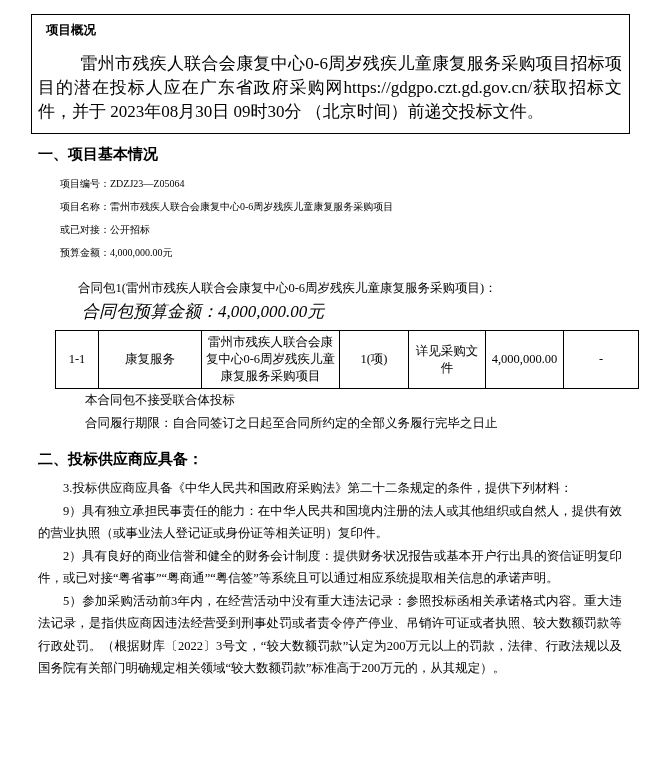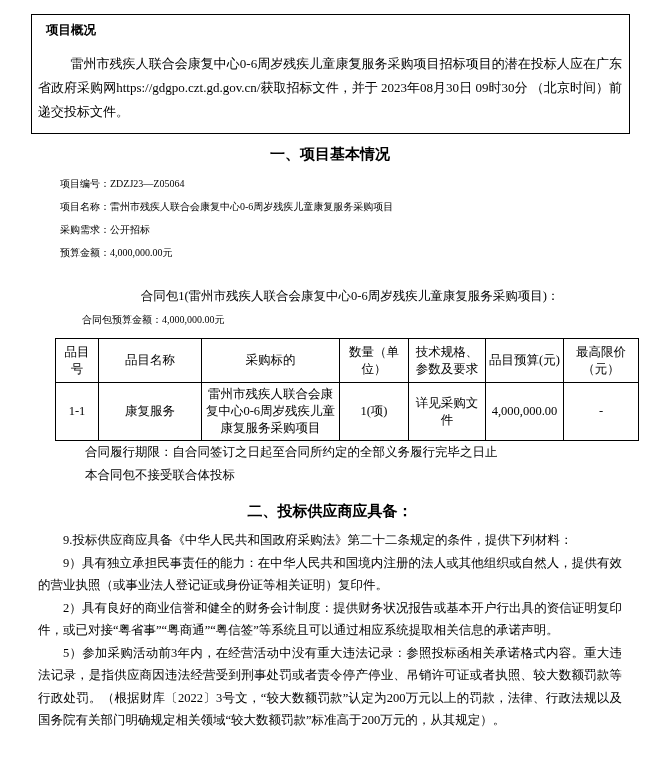--- a/index.html
+++ b/index.html
@@ -22,42 +22,41 @@
     margin: 0 31px;
     border: 1px solid #000000;
     padding: 5px 7px 9px 6px;
   }
   .box-title {
     font-size: 12.5px;
     font-weight: bold;
     margin: 2px 0 3px 8px;
   }
   .box-body {
-    font-size: 13px;
+    font-size: 17px;
     line-height: 24px;
     text-indent: 2.5em;
     text-align: justify;
     margin-top: 13px;
   }
   
   .content { margin: 0 39px 0 38px; }
   .section-heading {
     font-size: 15px;
     font-weight: bold;
     margin: 11px 0 8px 0;
-    text-align: center;
   }
   .section-heading.second { margin-top: 15px; }
   .field {
     font-size: 10px;
     line-height: 23px;
     padding-left: 22px;
   }
-  .cp-line1 { font-size: 12.5px; line-height: 23px; padding-left: 40px; margin-top: 21px; text-align: center; }
-  .cp-line2 { font-size: 10px; line-height: 23px; padding-left: 44px; }
+  .cp-line1 { font-size: 12.5px; line-height: 23px; padding-left: 40px; margin-top: 13px; }
+  .cp-line2 { font-size: 17px; line-height: 23px; padding-left: 44px; font-style: italic; }
   
   table.items {
     border-collapse: collapse;
     margin: 7px 0 0 17px;
     width: 583px;
     table-layout: fixed;
   }
   table.items th, table.items td {
     border: 1px solid #000000;
     font-size: 12.5px;
@@ -97,21 +96,21 @@
 
     <div class="section-heading">一、项目基本情况</div>
 
     <div class="field">
       <span>项目编号：</span><span>ZDZJ23—Z05064</span>
     </div>
     <div class="field">
       <span>项目名称：</span><span>雷州市残疾人联合会康复中心0-6周岁残疾儿童康复服务采购项目</span>
     </div>
     <div class="field">
-      <span>采购需求：</span><span>公开招标</span>
+      <span>或已对接：</span><span>公开招标</span>
     </div>
     <div class="field">
       <span>预算金额：</span><span>4,000,000.00元</span>
     </div>
 
     <div class="cp-line1">合同包1(雷州市残疾人联合会康复中心0-6周岁残疾儿童康复服务采购项目)：</div>
     <div class="cp-line2">
       <span>合同包预算金额：</span><span>4,000,000.00元</span>
     </div>
 
@@ -119,45 +118,36 @@
       <colgroup>
         <col style="width:43px">
           <col style="width:103px">
           <col style="width:138px">
           <col style="width:69px">
           <col style="width:77px">
           <col style="width:78px">
           <col style="width:75px">
       </colgroup>
       <tbody>
-          <tr class="hdr">
-        <th>品目号</th>
-        <th>品目名称</th>
-        <th>采购标的</th>
-        <th>数量（单位）</th>
-        <th>技术规格、参数及要求</th>
-        <th>品目预算(元)</th>
-        <th>最高限价（元）</th>
-      </tr>
       <tr class="row">
         <td>1-1</td>
         <td>康复服务</td>
         <td>雷州市残疾人联合会康复中心0-6周岁残疾儿童康复服务采购项目</td>
         <td>1(项)</td>
         <td>详见采购文件</td>
         <td>4,000,000.00</td>
         <td class="price-cap">-</td>
       </tr>
     </tbody>
       </table>
 
+    <div class="note">本合同包不接受联合体投标</div>
     <div class="note">合同履行期限：自合同签订之日起至合同所约定的全部义务履行完毕之日止</div>
-    <div class="note">本合同包不接受联合体投标</div>
 
     <div class="section-heading second">二、投标供应商应具备：</div>
 
-    <p class="para">9.投标供应商应具备《中华人民共和国政府采购法》第二十二条规定的条件，提供下列材料：</p>
+    <p class="para">3.投标供应商应具备《中华人民共和国政府采购法》第二十二条规定的条件，提供下列材料：</p>
     <p class="para">9）具有独立承担民事责任的能力：在中华人民共和国境内注册的法人或其他组织或自然人，提供有效的营业执照（或事业法人登记证或身份证等相关证明）复印件。</p>
     <p class="para">2）具有良好的商业信誉和健全的财务会计制度：提供财务状况报告或基本开户行出具的资信证明复印件，或已对接“粤省事”“粤商通”“粤信签”等系统且可以通过相应系统提取相关信息的承诺声明。</p>
     <p class="para">5）参加采购活动前3年内，在经营活动中没有重大违法记录：参照投标函相关承诺格式内容。重大违法记录，是指供应商因违法经营受到刑事处罚或者责令停产停业、吊销许可证或者执照、较大数额罚款等行政处罚。（根据财库〔2022〕3号文，“较大数额罚款”认定为200万元以上的罚款，法律、行政法规以及国务院有关部门明确规定相关领域“较大数额罚款”标准高于200万元的，从其规定）。</p>
 
   </div>
 </div>
 
 </body></html>

